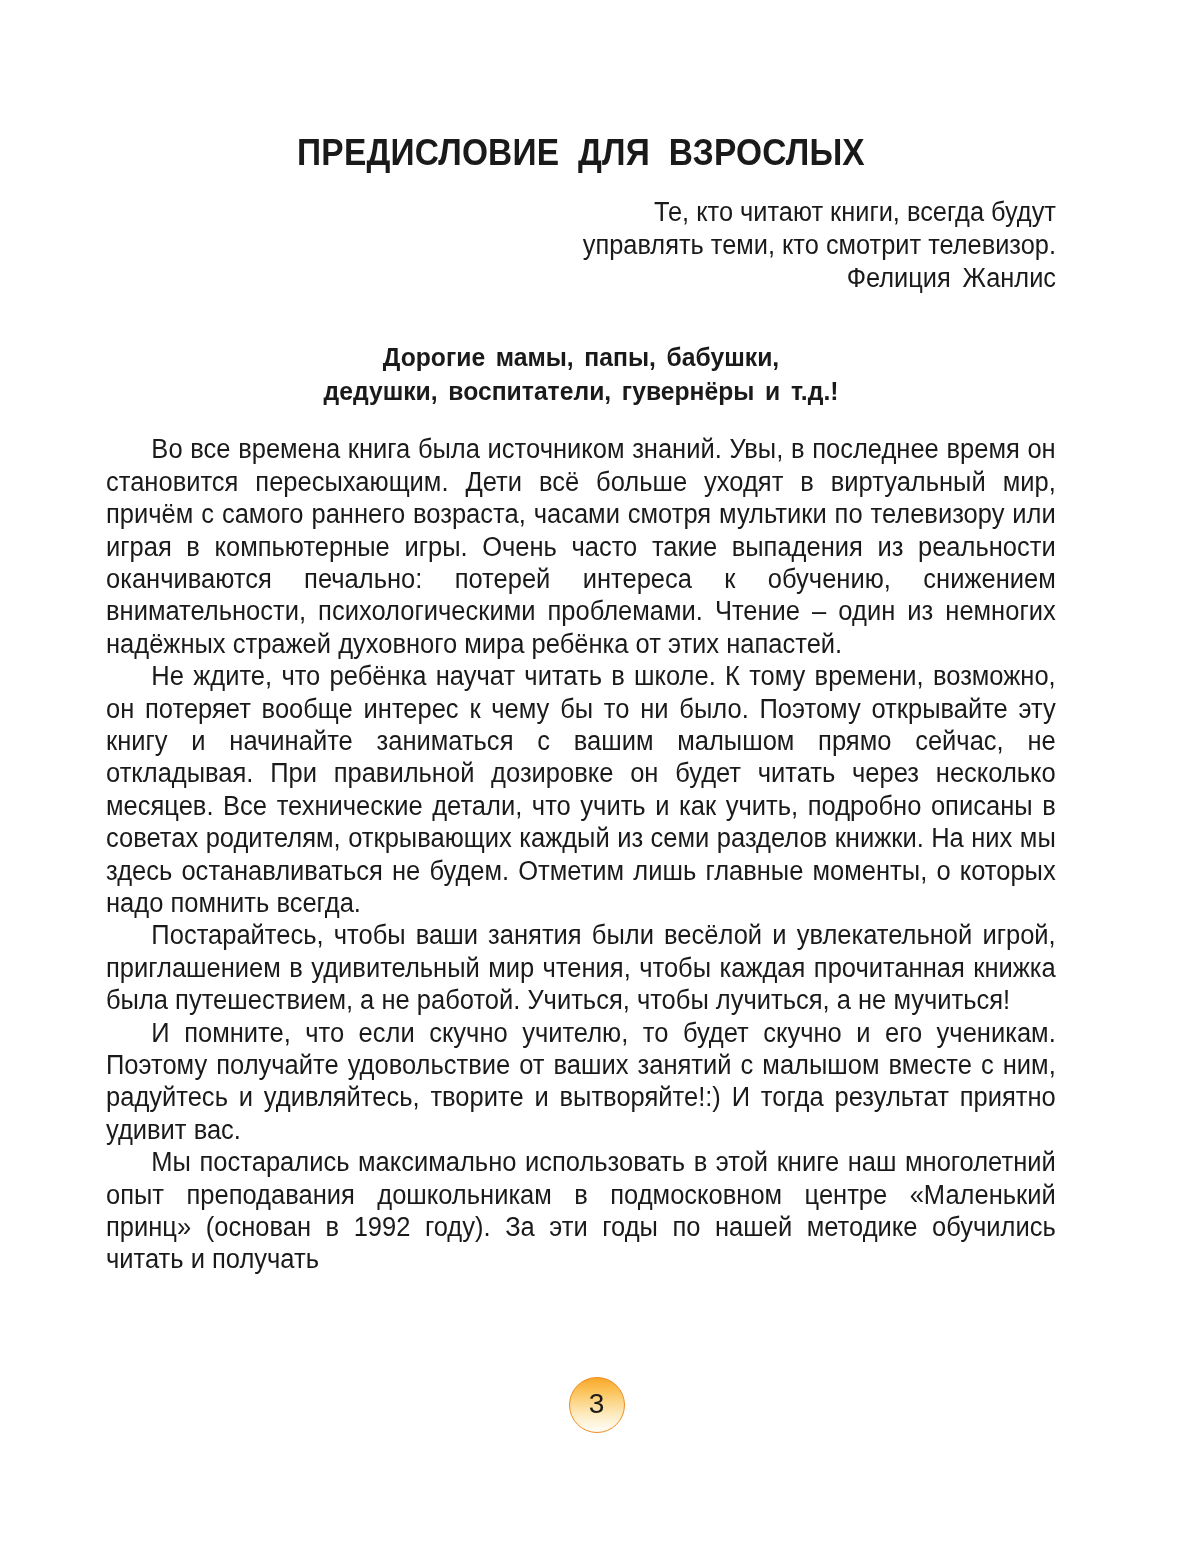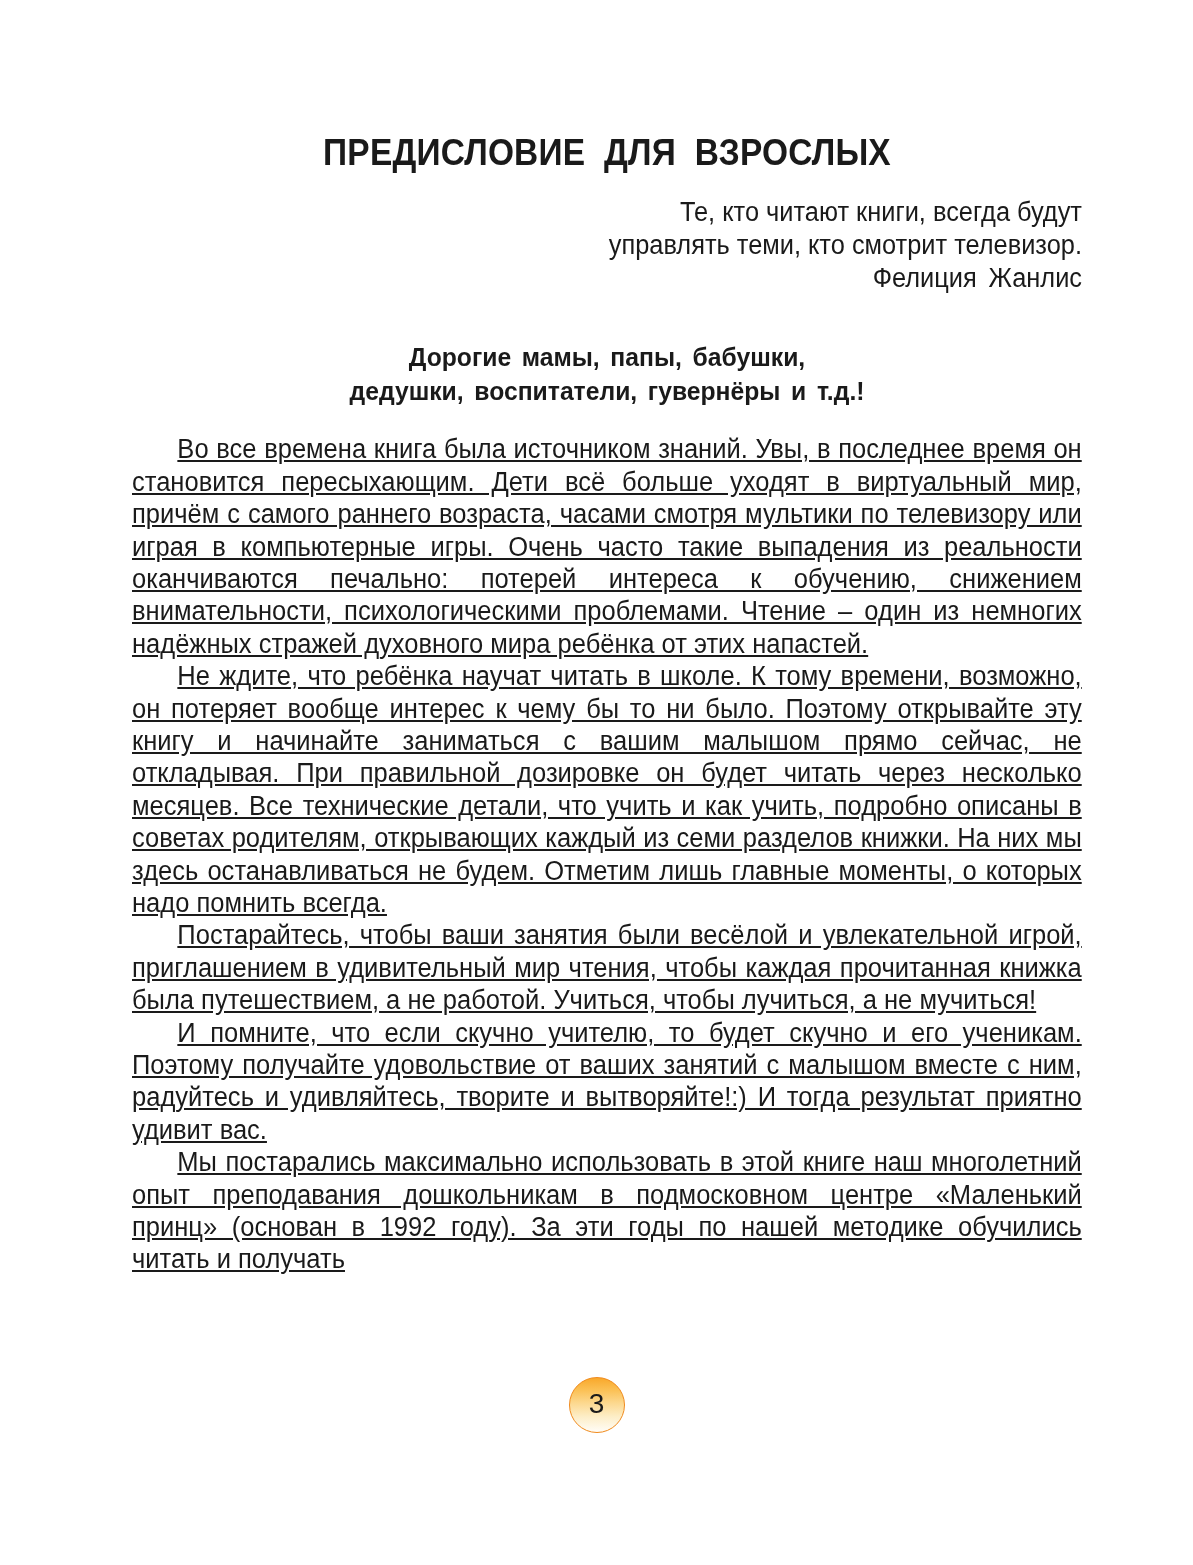--- a/index.html
+++ b/index.html
@@ -18,21 +18,20 @@
     color: #1a1a1a;
     -webkit-font-smoothing: antialiased;
   }
 
   
   .column {
     position: absolute;
     left: 106px;
     top: 0;
     width: 950px;
-    margin-left: 26px;
   }
 
   
   .doc-title {
     margin: 0;
     padding-top: 133px;
     text-align: center;
     font-size: 36px;
     font-weight: 700;
     letter-spacing: 0.2px;
@@ -64,21 +63,21 @@
     font-size: 26px;
     font-weight: 700;
     line-height: 34px;
     word-spacing: 4px;
     transform: scaleX(0.95);
     transform-origin: center top;
   }
   .salutation-line { display: block; white-space: nowrap; }
 
   
-  .body-text { padding-top: 25px; text-decoration: underline; }
+  .body-text { padding-top: 25px; }
 
   .para {
     margin: 0;
     font-size: 27px;
     line-height: 32.4px;
     text-align: justify;
     text-justify: inter-word;
     text-indent: 48px;
     hyphens: manual;
     transform: scaleX(0.945);

